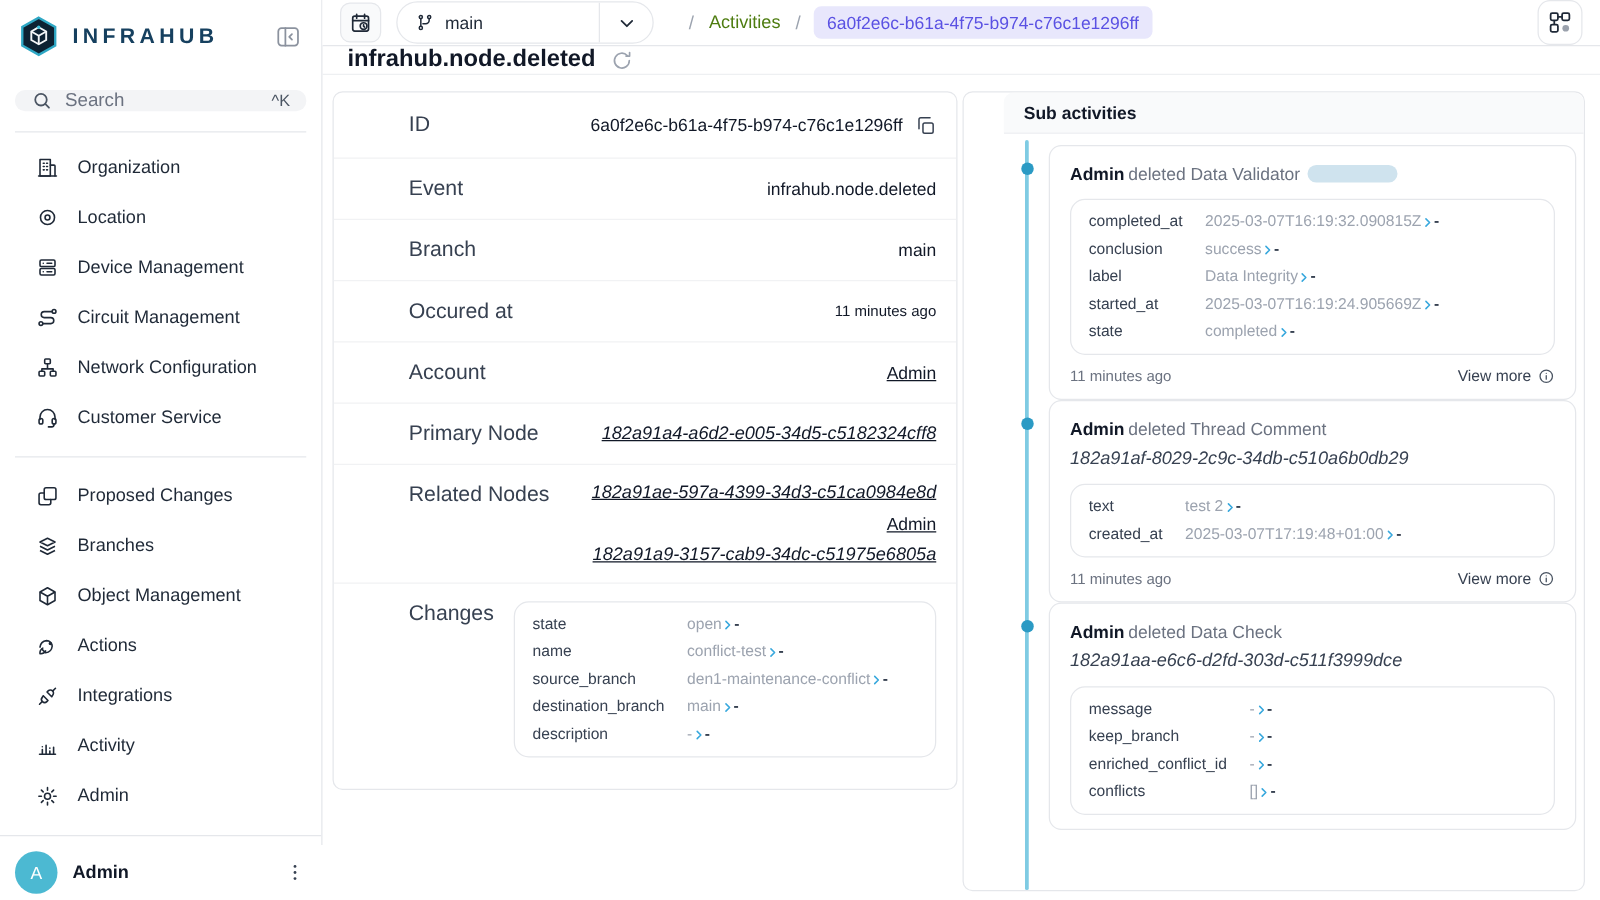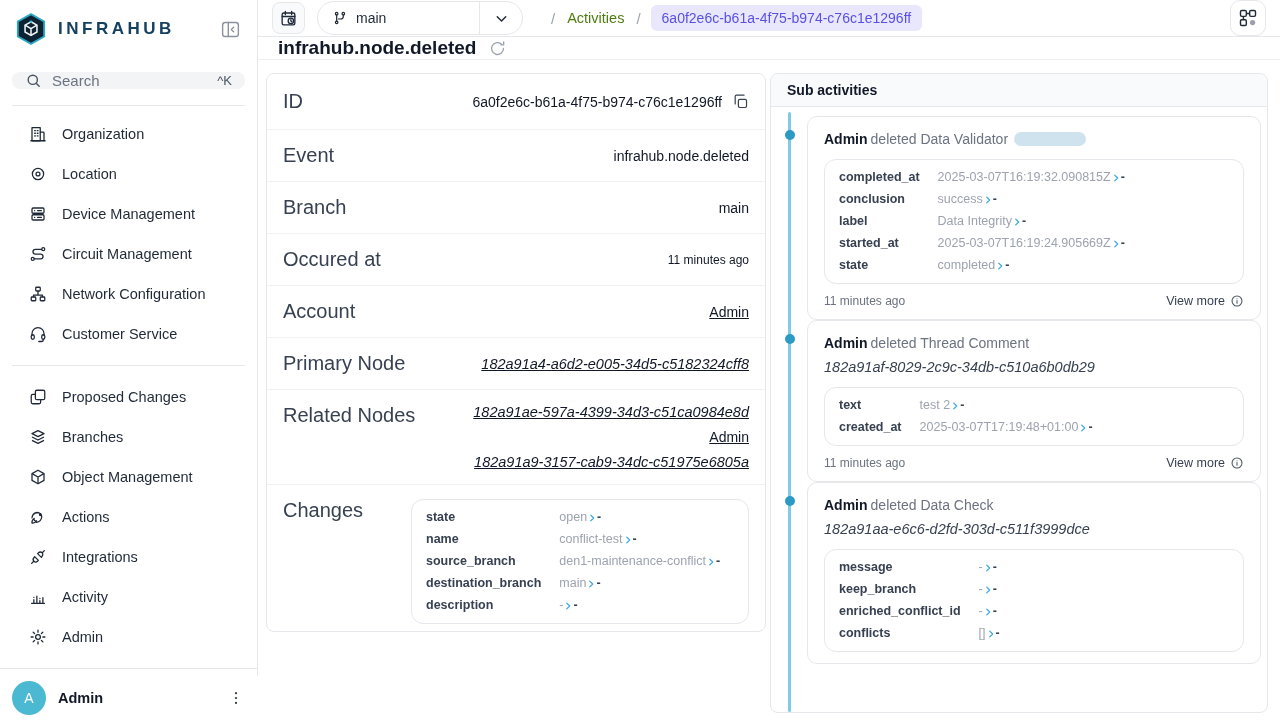--- a/index.html
+++ b/index.html
@@ -46,40 +46,40 @@
   .refresh-btn { background:none; border:none; color:#9ca3af; display:flex; cursor:pointer; }
 
   .content { flex:1; display:flex; gap:4px; padding:13px 12px 0 8px; align-items:flex-start; }
   .card { border:1px solid #e5e7eb; border-radius:8px; background:#fff; }
   .card-head { background:#f9fafb; border-bottom:1px solid #e5e7eb; padding:8px 16px; font-size:14px; font-weight:700; color:#111827; border-radius:8px 8px 0 0; }
 
   
   .details-card { width:500px; min-width:500px; height:559px; overflow:hidden; }
   .d-row { display:flex; justify-content:space-between; align-items:center; padding:14px 16px; border-bottom:1px solid #f1f2f4; }
   .d-row.tall { padding:16px; }
-  .d-label { color:#374151; font-size:20px; }
+  .d-label { color:#374151; font-size:17px;margin-left:44px; }
   .d-value { color:#111827; font-size:14px; text-align:right; }
   .d-value.small { font-size:12px; }
   .id-wrap { display:flex; align-items:center; gap:10px; }
   .copy-btn { background:none; border:none; color:#374151; display:flex; cursor:pointer; }
   .link-plain { color:#111827; text-decoration:underline; font-weight:500; cursor:pointer; }
   .link-node { color:#111827; text-decoration:underline; font-style:italic; font-weight:500; font-size:14.5px; cursor:pointer; }
   .rel-col { display:flex; flex-direction:column; align-items:flex-end; gap:9px; }
   .d-row.top-align { align-items:flex-start; border-bottom:none; }
 
   .props-box { border:1px solid #e5e7eb; border-radius:12px; padding:10px 14px; display:grid; grid-template-columns:max-content 1fr; column-gap:18px; row-gap:7px; background:#fff; }
   .changes-box { width:338px; }
-  .p-name { font-size:12.5px; color:#374151; font-weight:700; line-height:15px; }
+  .p-name { font-size:12.5px; color:#374151; font-weight:400; line-height:15px; }
   .p-val { display:flex; align-items:center; line-height:15px; }
   .p-old { font-size:12.5px; color:#9ca3af; }
   .p-arrow { display:flex; color:#38a8dd; }
   .p-new { font-size:12.5px; color:#374151; font-weight:700; }
 
   
-  .subs-card { flex:1; height:640px; display:flex; flex-direction:column; position:relative; overflow:hidden; }
+  .subs-card { flex:1; height:640px; display:flex; flex-direction:column; position:relative; overflow:hidden;padding-left:32px; }
   .subs-body { position:relative; flex:1; padding:9px 6px 0 36px; }
   .timeline-line { position:absolute; left:17px; top:5px; bottom:0; width:2.5px; background:#7fcbe3; border-radius:2px; }
   .entry { position:relative; border:1px solid #e5e7eb; border-radius:10px; background:#fff; padding:14px 16px 11px; }
   .t-dot { position:absolute; left:-23px; top:13px; width:10px; height:10px; border-radius:50%; background:#2b9ac4; }
   .e-title { font-size:14px; color:#6b7280; line-height:16px; }
   .e-actor { color:#111827; font-weight:700; margin-right:3px; }
   .skeleton-pill { display:inline-block; width:72px; height:14px; border-radius:7px; background:#cfe3ee; vertical-align:-2px; margin-left:6px; }
   .e-node-id { font-style:italic; color:#374151; font-size:14.5px; margin-top:8px; line-height:16px; }
   .entry .props-box { margin-top:12px; }
   .e-footer { display:flex; justify-content:space-between; align-items:center; margin-top:10px; }

